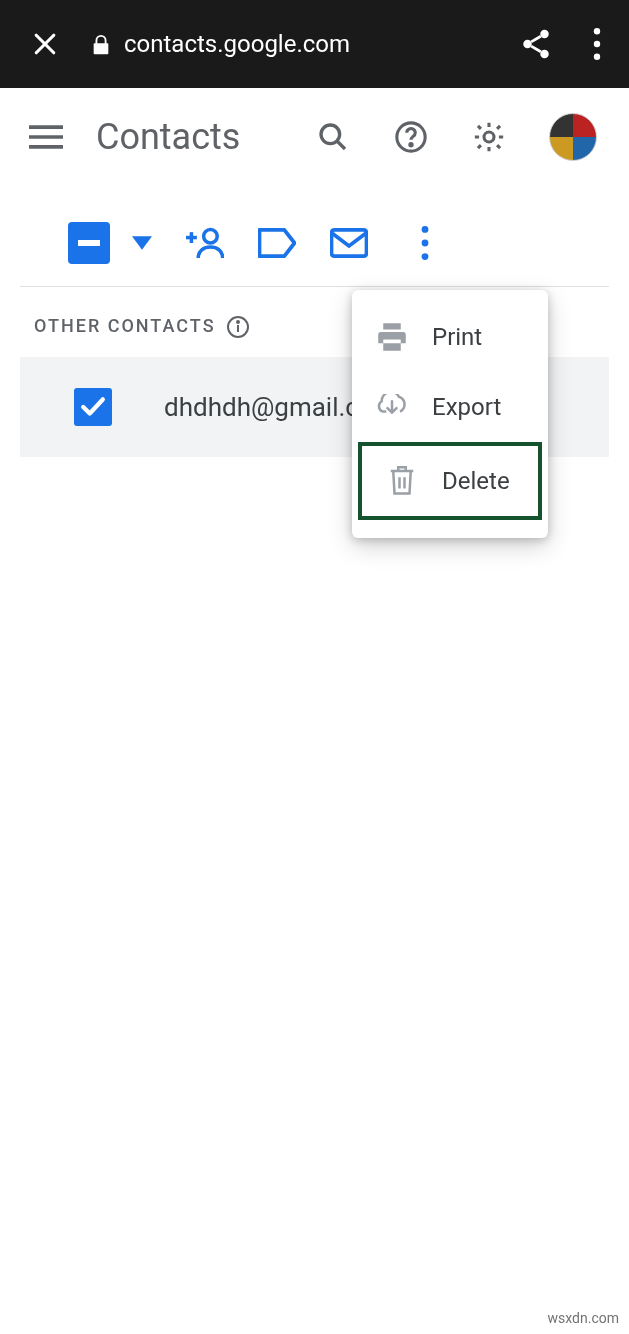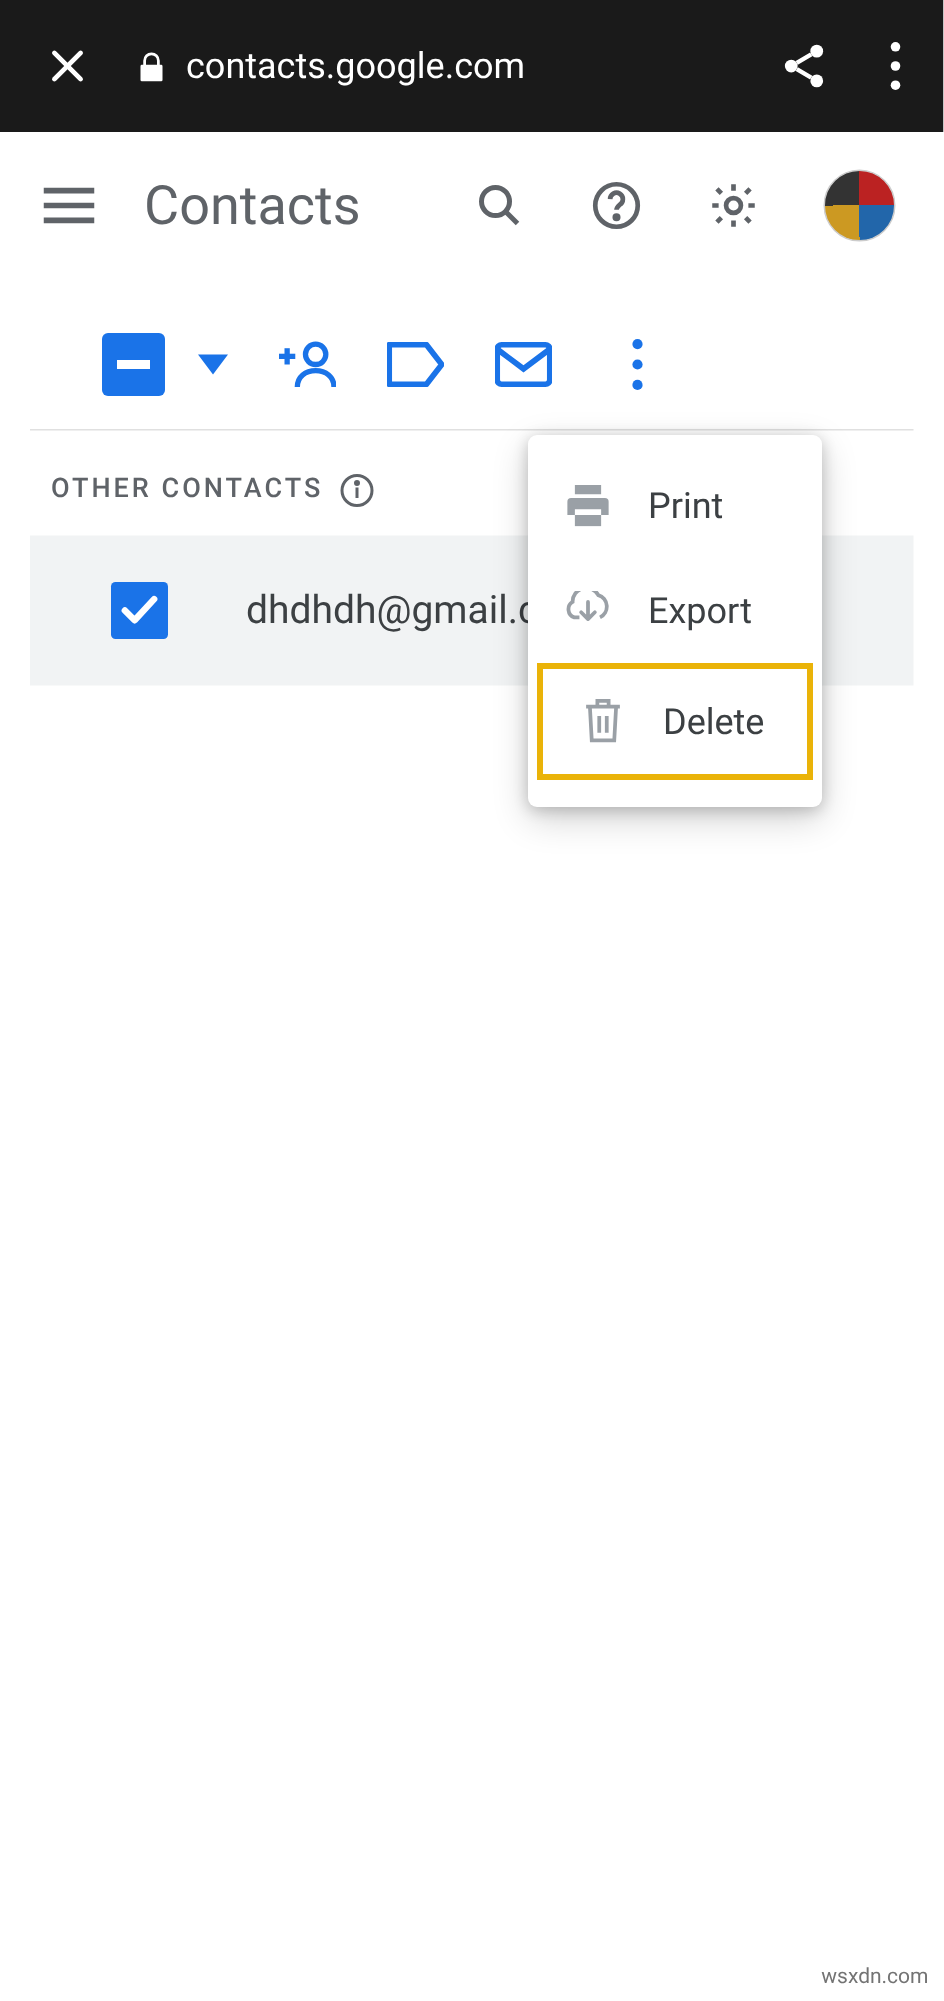--- a/index.html
+++ b/index.html
@@ -112,21 +112,21 @@
     }
     .menu-item {
       height: 70px;
       display:flex; align-items:center;
       padding: 0 24px;
       gap: 24px;
     }
     .menu-icon { color:#5f6368; width:32px; display:flex; justify-content:center; }
     .menu-label { font-size: 24px; color:#3c4043; }
     .highlight-box {
-      border: 4px solid #eab308;
+      border: 4px solid #14532d;
       margin: 0 6px 6px 6px;
     }
 
     
     .watermark {
       position: absolute;
       bottom: 8px; right: 10px;
       font-size: 14px; color: #737373;
     }
 

